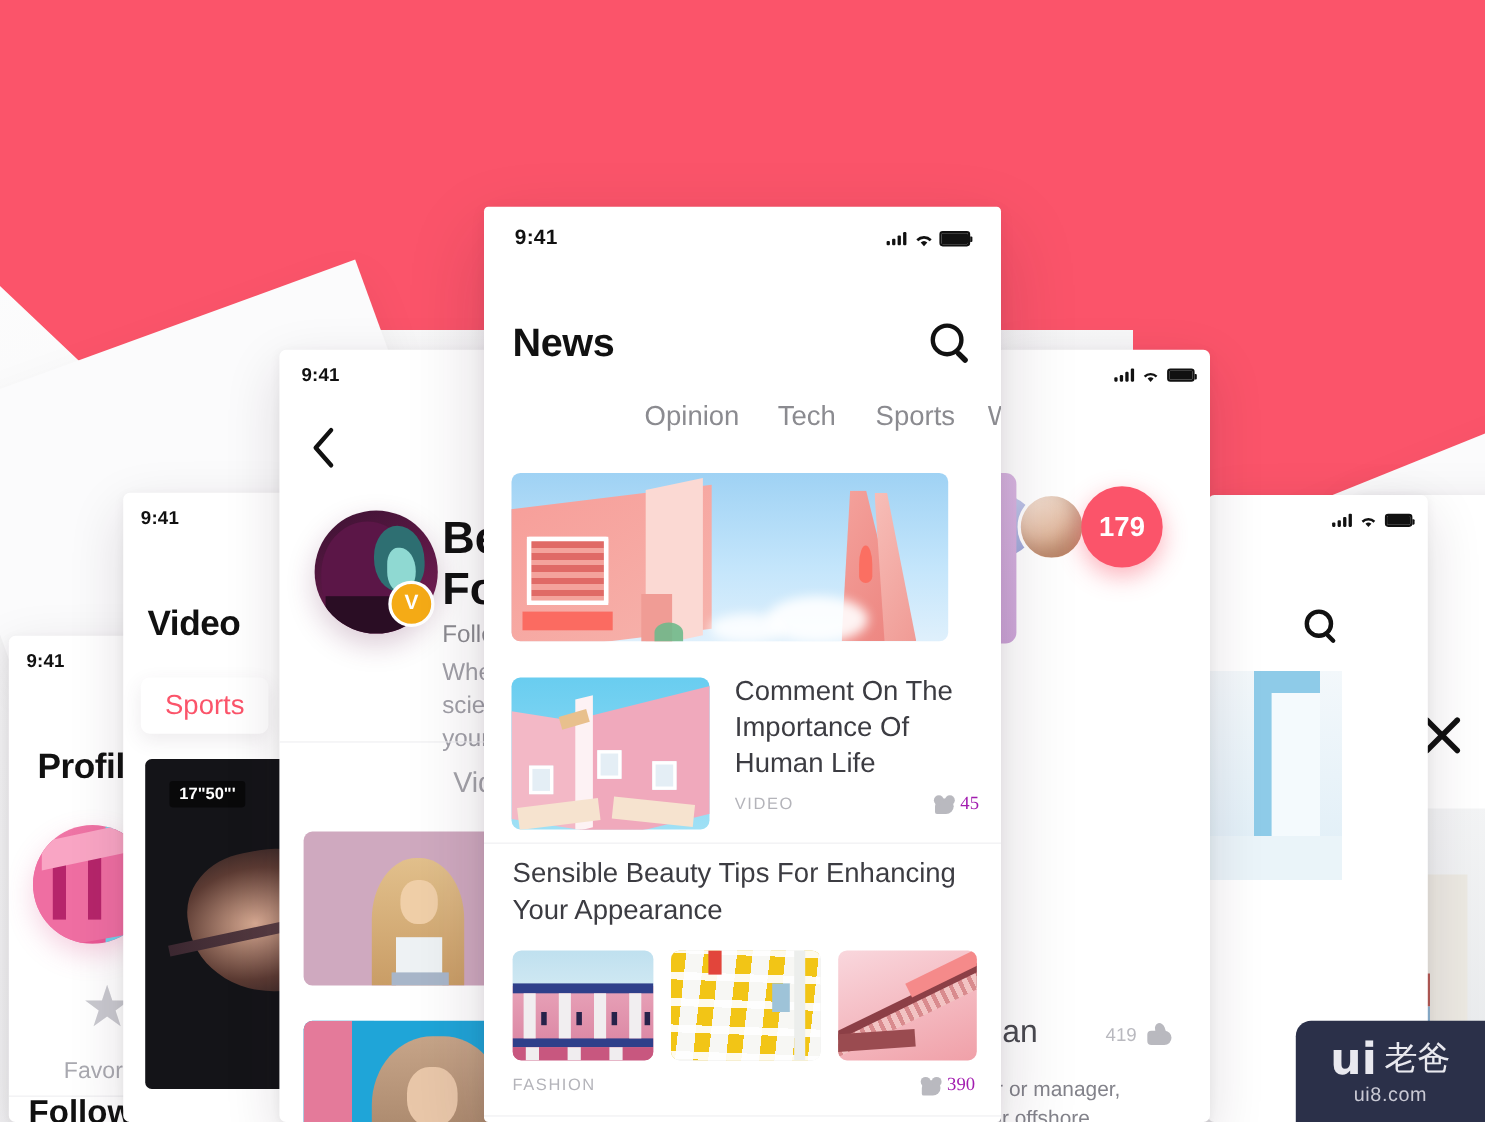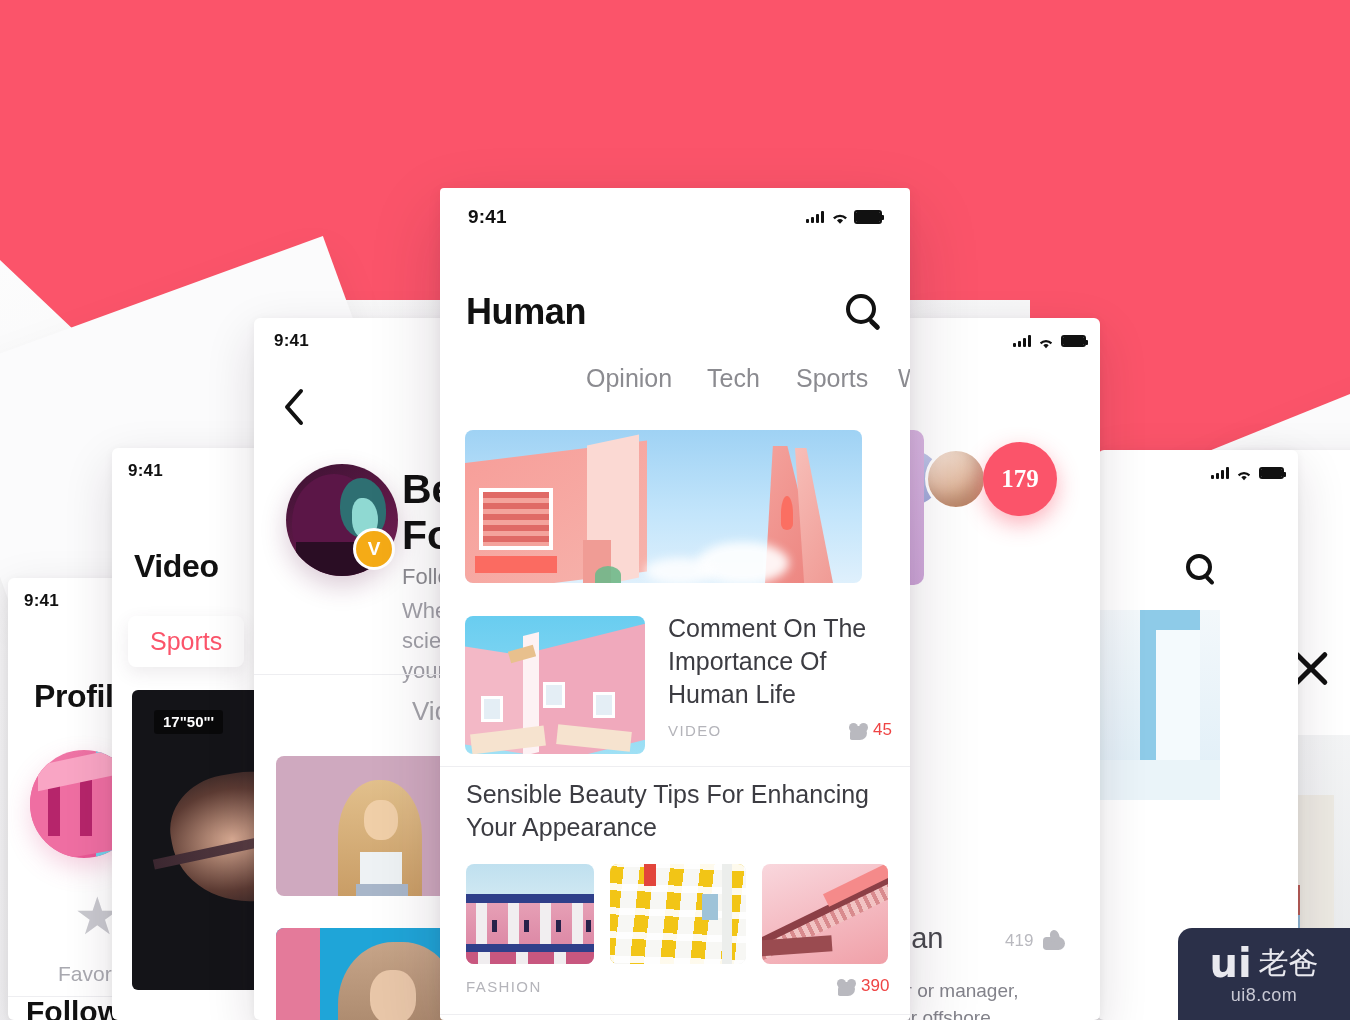--- a/index.html
+++ b/index.html
@@ -104,21 +104,21 @@
                 border-radius:50% 50% 0 0; transform: rotate(-18deg); }
 
   
   .img { position:absolute; overflow:hidden; border-radius:8px; }
 
   .art-sky { background: linear-gradient(180deg,#9fd2f4 0%,#c3e5fb 55%,#dff0fc 100%); }
   .pinkbldg { position:absolute; background: linear-gradient(150deg,#f79f9a,#f6b2ab); }
 
   
   .meta { font-size:15px; letter-spacing:1.4px; color:#b4b4ba; }
-  .cnt  { font-size:17px; color:#ef4444; }
+  .cnt  { font-size:17px; color:#a21caf;font-family:Liberation Serif, serif; }
   .hr   { position:absolute; height:1px; background:#eeeef1; left:0; right:0; }
 
   .watermark {
     position:absolute; right:0; bottom:0; width:172px; height:92px;
     background:#2b3049; border-radius:14px 0 0 0;
     display:flex; flex-direction:column; align-items:center; justify-content:center;
     gap:2px;
   }
   .wm-row { display:flex; align-items:center; gap:7px; }
   .wm-ui { font-size:40px; font-weight:700; color:#e9e9ef; line-height:1; font-family:"DejaVu Sans", sans-serif;}
@@ -206,21 +206,21 @@
     </div>
 
     <div style="position:absolute; left:-22px; top:130px;">
       <span style="position:absolute; left:0; top:0; width:60px; height:60px; border-radius:50%;
                    background:linear-gradient(150deg,#cfd4ef,#9aa3d6); border:3px solid #fff;"></span>
       <span style="position:absolute; left:42px; top:0; width:62px; height:62px; border-radius:50%;
                    background:linear-gradient(160deg,#f3e2d6,#d8a07c); border:3px solid #fff;
                    box-shadow:inset -8px -10px 16px rgba(120,70,50,.35);"></span>
       <span style="position:absolute; left:100px; top:-6px; width:74px; height:74px; border-radius:50%;
                    background:#fb546a; box-shadow:0 8px 22px rgba(251,84,106,.45);
-                   display:flex; align-items:center; justify-content:center;font-family:Liberation Serif, serif;">
+                   display:flex; align-items:center; justify-content:center;">
         <span style="color:#fff; font-size:25px; font-weight:600;">179</span>
       </span>
     </div>
 
     <span style="position:absolute; left:-10px; top:604px; font-size:29px; color:#4a4a50;">nan</span>
     <span style="position:absolute; left:100px; top:613px; font-size:17px; color:#b9b9bf;">419</span>
     <span class="thumb" style="position:absolute; left:138px; top:612px;">
       <span class="pad" style="background:#b9b9bf;"></span>
         <span class="tip" style="background:#b9b9bf;"></span>
     </span>
@@ -346,21 +346,21 @@
         <span class="ico-wifi">
           <svg width="18" height="14" viewBox="0 0 16 12">
               <path d="M8 11.2 5.3 8.2a4 4 0 0 1 5.4 0Z" fill="#111"></path>
               <path d="M8 5.2a6.6 6.6 0 0 0-4.7 2l-1.5-1.7A9 9 0 0 1 8 3a9 9 0 0 1 6.2 2.5l-1.5 1.7A6.6 6.6 0 0 0 8 5.2Z" fill="#111"></path>
             </svg>
         </span>
         <span class="ico-batt" style="width:28px; height:14px;"></span>
       </span>
     </div>
 
-    <span class="pg-title" style="position:absolute; left:26px; top:103px; font-size:36px;">Human</span>
+    <span class="pg-title" style="position:absolute; left:26px; top:103px; font-size:36px;">News</span>
 
     <div class="mag" style="position:absolute; left:406px; top:106px;">
       <div class="mag-c" style="width:30px; height:30px; border-width:4px;"></div>
       <div class="mag-h" style="width:13px; height:5px; right:-5px; bottom:-3px;"></div>
     </div>
 
     <span class="tab-idle" style="position:absolute; left:146px; top:176px; font-size:25px;">
       <span>Opinion</span>
     </span>
     <span class="tab-idle" style="position:absolute; left:267px; top:176px; font-size:25px;">

